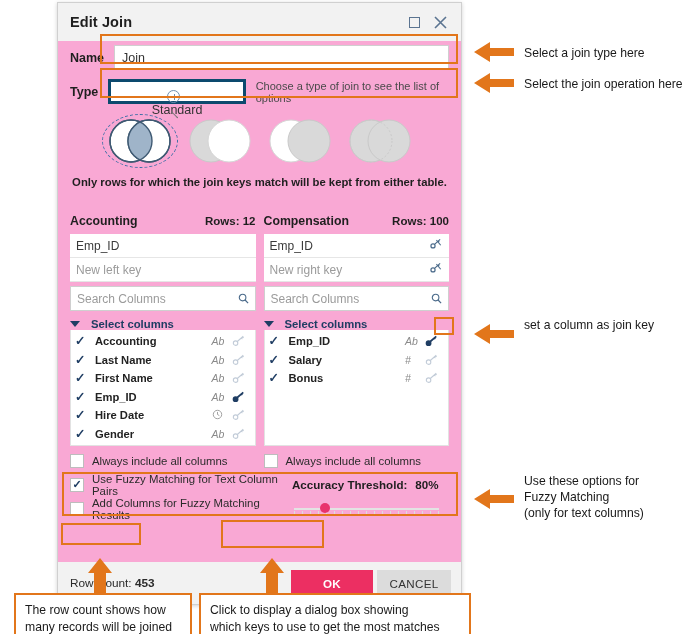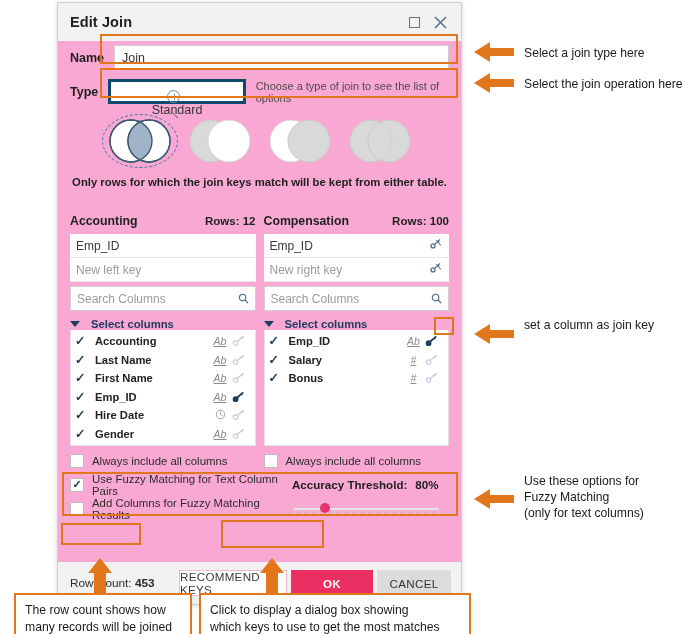--- a/index.html
+++ b/index.html
@@ -90,21 +90,21 @@
     display:flex; align-items:center; padding:0 6px; font-size:12px; color:#9b9b9b;
   }
   .searchrow .kspacer { flex:1; }
   .selcols { display:flex; align-items:center; gap:11px; margin-top:7px; font-size:11.3px; color:#1f3d63; font-weight:bold; }
   .caret-d { width:0;height:0;border-left:5px solid transparent;border-right:5px solid transparent;border-top:6px solid #1f3d63; }
 
   .collist { background:#fff; border:1px solid #e2e2e2; border-top:none; height:116px; padding-top:2px; }
   .colrow { height:18.5px; display:flex; align-items:center; padding:0 6px 0 4px; font-size:11.4px; color:#222; }
   .check { width:15px; flex:none; color:#1f3d63; font-size:12.5px; font-weight:bold; line-height:1; }
   .colname { flex:1; font-weight:bold; font-size:11.2px; color:#222; padding-left:5px; }
-  .ctype { width:17px; text-align:center; font-size:10.5px; color:#8a8a8a; font-style:italic;text-decoration:underline; }
+  .ctype { width:17px; text-align:left; font-size:10.5px; color:#8a8a8a; font-style:italic; }
   .ckey { width:20px; display:flex; justify-content:center; position:relative; }
 
   
   .cbrow { display:flex; align-items:center; padding:0 12px; margin-top:8px; }
   .cbcol { flex:1; display:flex; align-items:center; }
   .cbcol:first-child { margin-right:8px; }
   .cbox { width:14px; height:14px; border:1px solid #bdbdbd; background:#fff; flex:none;
           display:flex; align-items:center; justify-content:center; color:#1f3d63; font-size:11px; font-weight:bold; }
   .cblabel { font-size:11.4px; color:#2b2b2b; margin-left:8px; }
 
@@ -448,21 +448,20 @@
       </div>
     </div>
   </div>
 
   <div class="footer">
     <div class="rowcount">
       <span>Row Count:</span>
       <b>453</b>
     </div>
     <div class="fspacer"></div>
-    <div class="btn btn-recommend">RECOMMEND KEYS</div>
     <div class="btn btn-ok">OK</div>
     <div class="btn btn-cancel">CANCEL</div>
     <svg class="grip" viewBox="0 0 10 10">
       <rect x="7" y="2" width="2" height="7" fill="#8fa3bb"></rect>
       <rect x="4" y="4.5" width="2" height="4.5" fill="#8fa3bb"></rect>
       <rect x="1" y="7" width="2" height="2" fill="#8fa3bb"></rect>
     </svg>
   </div>
 </div>
 

